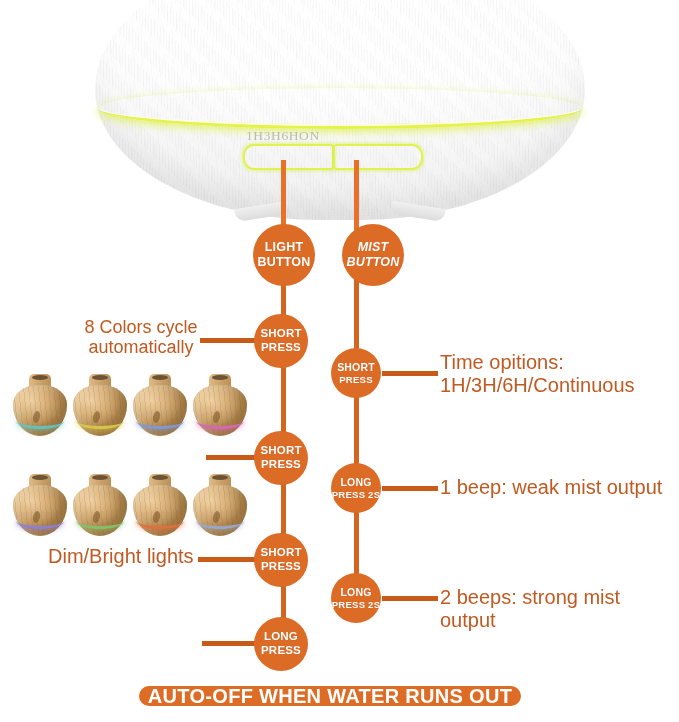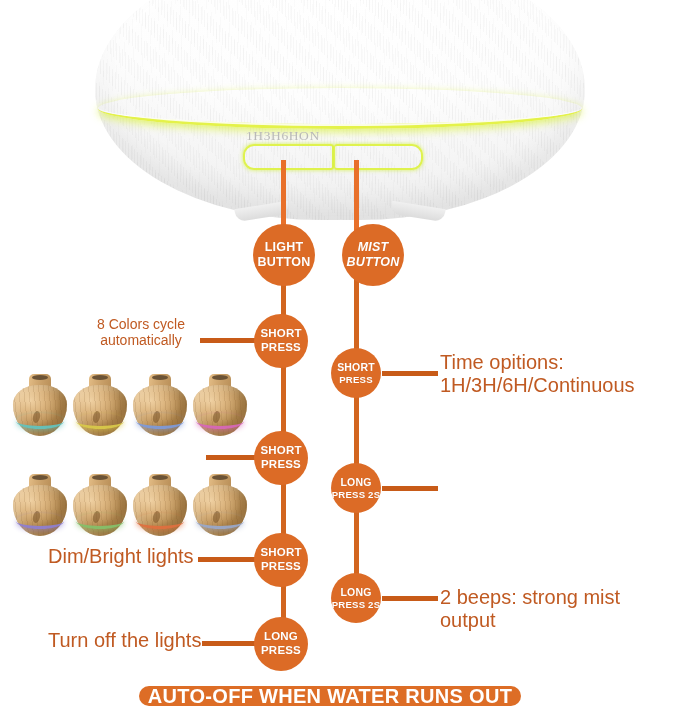--- a/index.html
+++ b/index.html
@@ -90,21 +90,21 @@
   .node-mid{width:54px;height:54px;font-size:11.5px;}
   .node-sm{width:50px;height:50px;font-size:10.5px;}
   .node-sm .l2{font-size:9.6px;}
 
   
   .caption{
     position:absolute;color:#c05a22;
     font-size:20px;line-height:1.13;white-space:pre-line;
   }
   .caption.right{text-align:left;}
-  .caption.two{font-size:14px;}
+  .caption.two{font-size:18px;}
 
   
   .thumbs{position:absolute;display:flex;gap:4px;}
   .vase{position:relative;width:56px;height:62px;}
   .vase .neck{
     position:absolute;left:17px;top:0;width:22px;height:15px;
     border-radius:5px 5px 2px 2px;
     background:linear-gradient(100deg,#e4bd86,#c9a069 55%,#b98f58);
   }
   .vase .neck-hole{
@@ -275,35 +275,35 @@
     <span class="l1">SHORT</span>
     <span class="l2">PRESS</span>
   </div>
   <div class="caption" style="left:48px;top:545px;">Dim/Bright lights</div>
 
   <div class="connector" style="left:202px;top:641px;width:56px;"></div>
   <div class="node node-mid" style="left:254px;top:617px;">
     <span class="l1">LONG</span>
     <span class="l2">PRESS</span>
   </div>
-  <div class="caption" style="left:48px;top:629px;">Turn off the lights</div>
 
   <div class="connector" style="left:382px;top:371px;width:56px;"></div>
   <div class="node node-sm" style="left:331px;top:348px;">
     <span class="l1">SHORT</span>
     <span class="l2">PRESS</span>
   </div>
   <div class="caption right" style="left:440px;top:351px;">Time opitions:
 1H/3H/6H/Continuous</div>
 
   <div class="connector" style="left:382px;top:486px;width:56px;"></div>
   <div class="node node-sm" style="left:331px;top:463px;">
     <span class="l1">LONG</span>
     <span class="l2">PRESS 2S</span>
   </div>
+  <div class="caption right" style="left:440px;top:476px;">1 beep: weak mist output</div>
 
   <div class="connector" style="left:382px;top:596px;width:56px;"></div>
   <div class="node node-sm" style="left:331px;top:573px;">
     <span class="l1">LONG</span>
     <span class="l2">PRESS 2S</span>
   </div>
   <div class="caption right" style="left:440px;top:586px;">2 beeps: strong mist output</div>
 
   <div class="banner" style="left:139px;top:686px;width:382px;height:20px;">AUTO-OFF WHEN WATER RUNS OUT</div>
 

